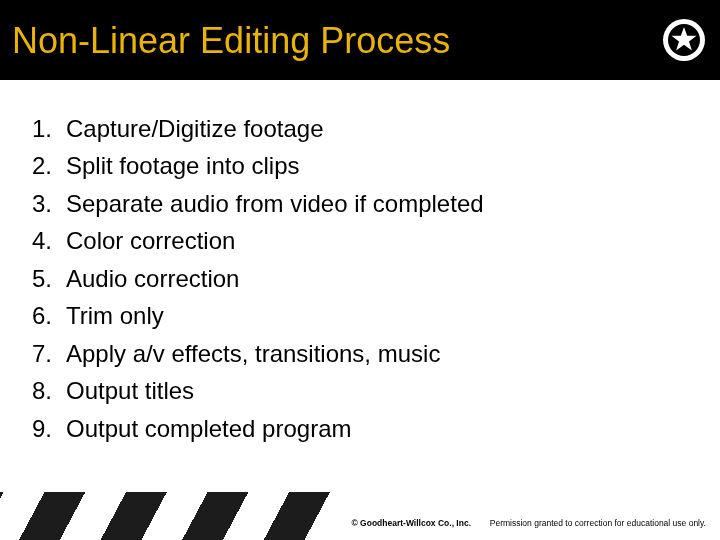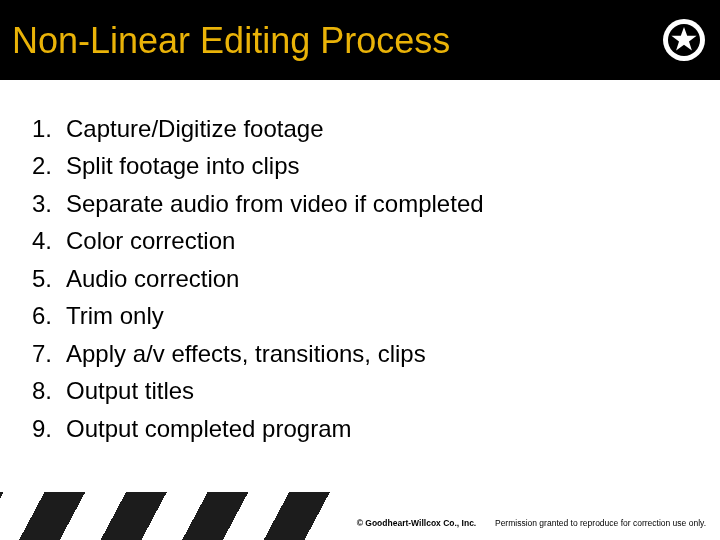--- a/index.html
+++ b/index.html
@@ -131,34 +131,34 @@
     <div class="row">
       <div class="num">5.</div>
       <div class="txt">Audio correction</div>
     </div>
     <div class="row">
       <div class="num">6.</div>
       <div class="txt">Trim only</div>
     </div>
     <div class="row">
       <div class="num">7.</div>
-      <div class="txt">Apply a/v effects, transitions, clips</div>
+      <div class="txt">Apply a/v effects, transitions, music</div>
     </div>
     <div class="row">
       <div class="num">8.</div>
       <div class="txt">Output titles</div>
     </div>
     <div class="row">
       <div class="num">9.</div>
       <div class="txt">Output completed program</div>
     </div>
   </div>
 
   <div class="footer">
     <div class="stripes"></div>
     <div class="copyright">
       <span class="lbl">© Goodheart-Willcox Co., Inc.</span>
       <span class="gap"></span>
-      <span>Permission granted to reproduce for correction use only.</span>
+      <span>Permission granted to correction for educational use only.</span>
     </div>
   </div>
 
 </div>
 
 </body></html>

